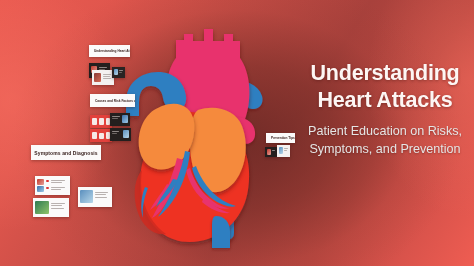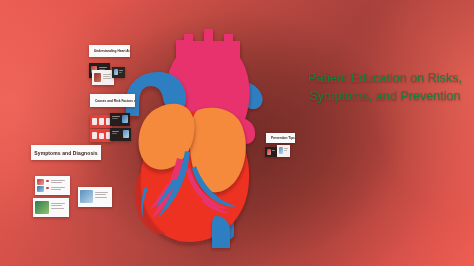--- a/index.html
+++ b/index.html
@@ -63,21 +63,21 @@
     font-weight: bold;
     color: #fdf6f4;
     letter-spacing: -0.2px;
     text-shadow: 0 1px 3px rgba(70,20,16,0.45);
   }
   .title .l2 { display: block; }
   .subtitle {
     margin: 10px 0 0 0;
     font-size: 12.6px;
     line-height: 1.42;
-    color: #15803d;
+    color: #e5e5e5;
     font-weight: normal;
     text-shadow: 0 1px 2px rgba(70,20,16,0.4);
   }
 
   
   .thumb {
     position: absolute;
     background: #fbfafa;
     box-shadow: 0 1px 3px rgba(60,18,14,0.40);
     overflow: hidden;
@@ -307,16 +307,20 @@
     <div class="tsquare tphoto-e" style="left:2px;top:2px;width:4px;height:6px;"></div>
     <div class="tline" style="left:7px;top:3px;width:3px;background:#8d8684;"></div>
   </div>
   <div class="thumb" style="left:277px; top:145px; width:13px; height:12px; background:#f4f1f0;">
     <div class="tsquare tphoto-a" style="left:2px;top:2px;width:4px;height:7px;"></div>
     <div class="tline" style="left:7px;top:3px;width:4px;"></div>
     <div class="tline" style="left:7px;top:5px;width:3px;"></div>
   </div>
 
   <div class="text-block">
+    <h1 class="title">
+      <span class="l1">Understanding</span>
+      <span class="l2">Heart Attacks</span>
+    </h1>
     <p class="subtitle">Patient Education on Risks, Symptoms, and Prevention</p>
   </div>
 
 </div>
 
 </body></html>

